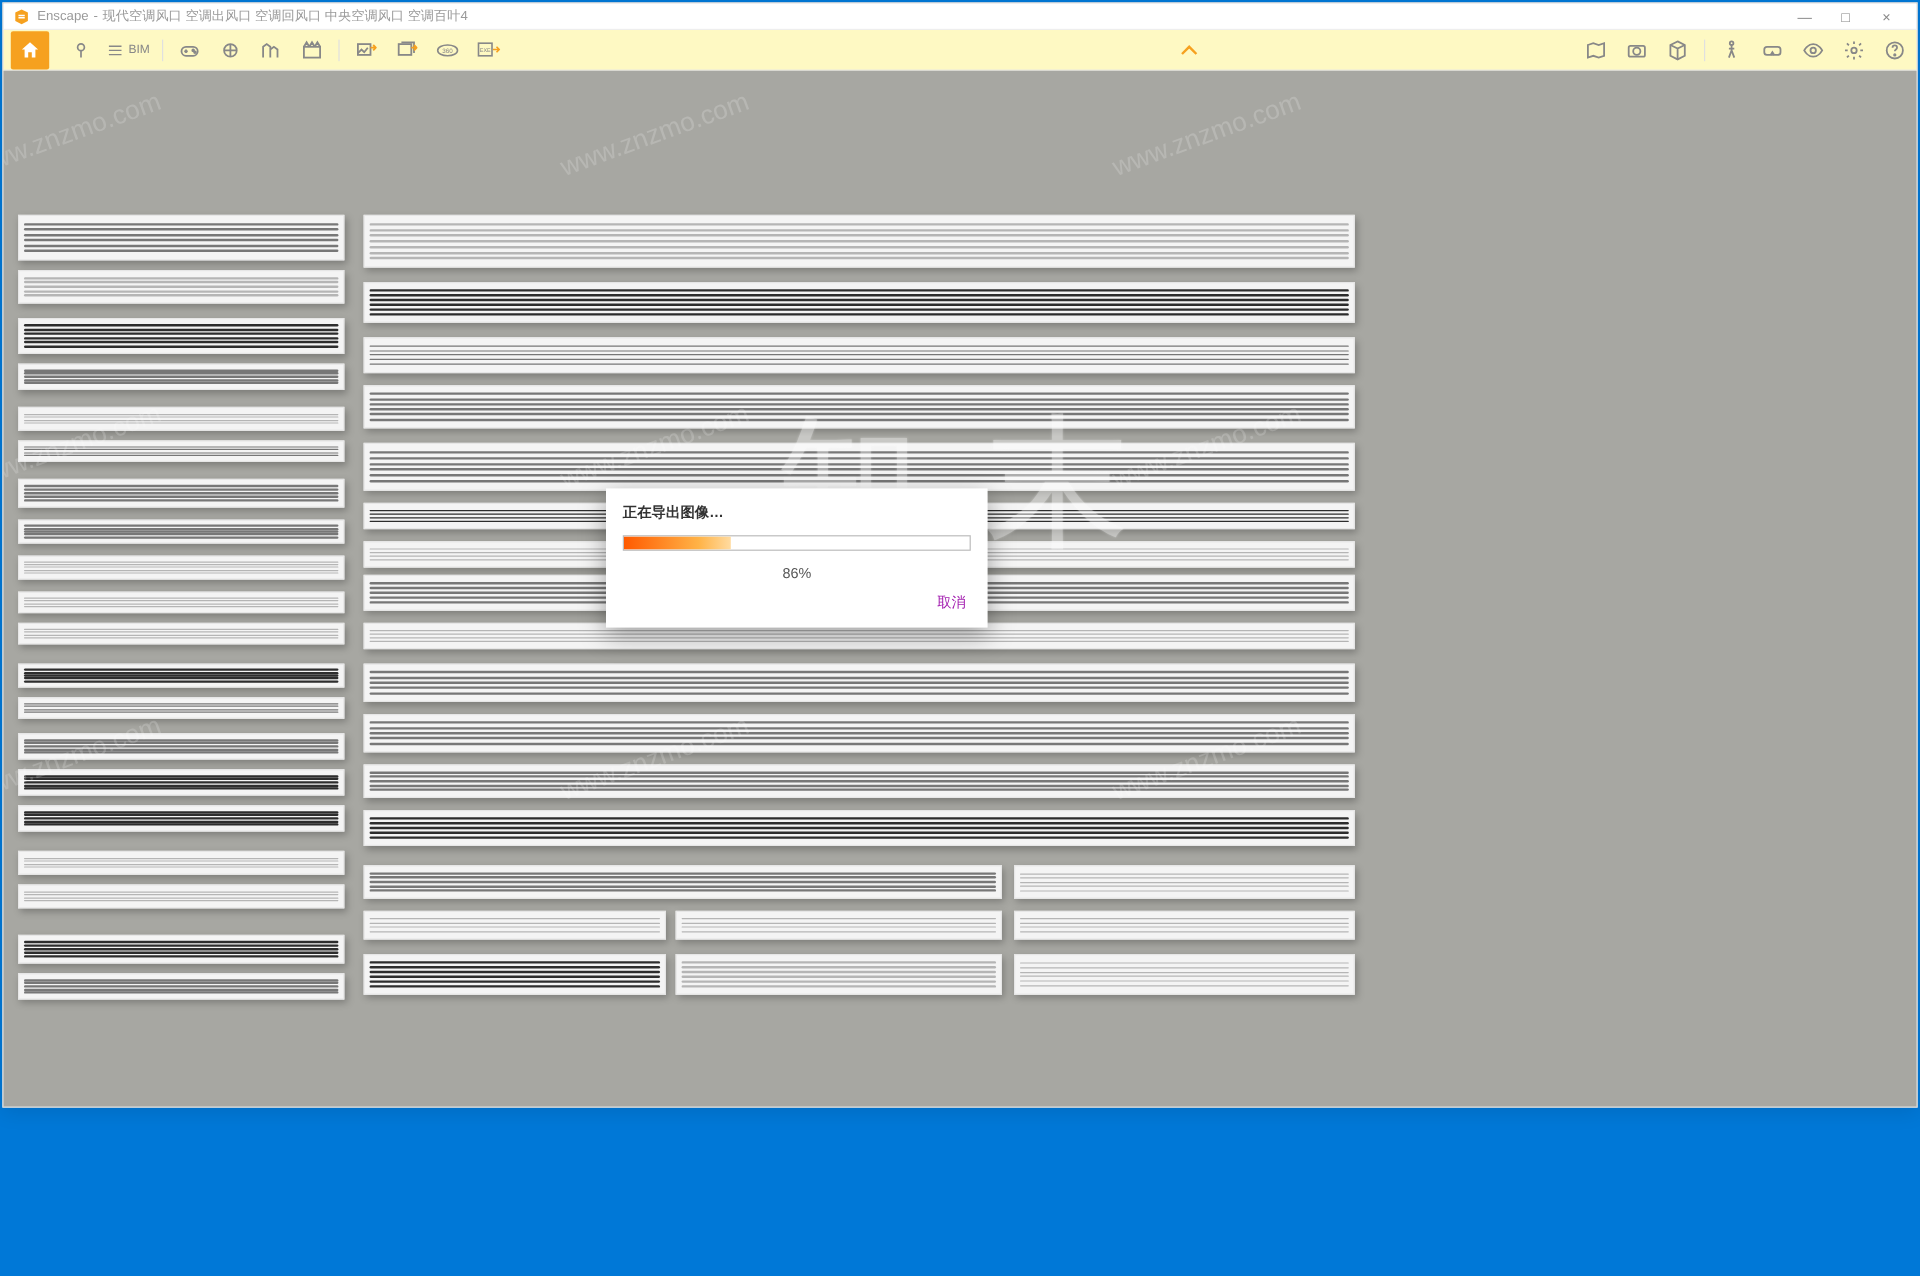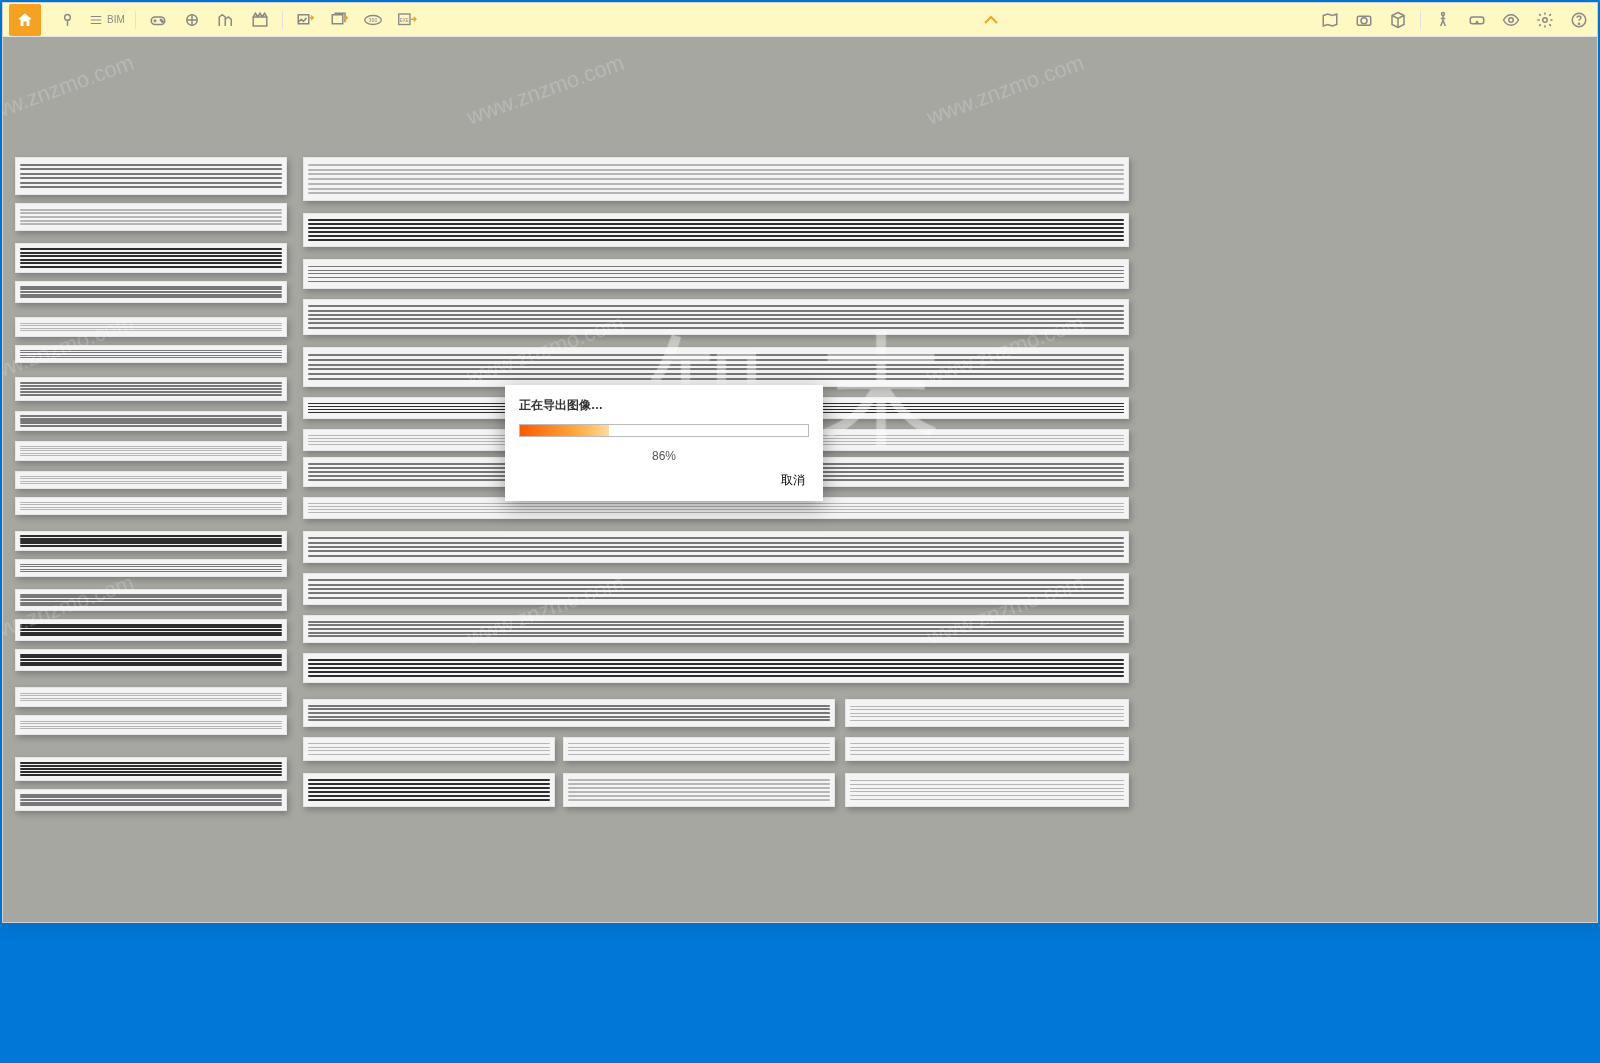--- a/index.html
+++ b/index.html
@@ -149,21 +149,21 @@
   }
   .dialog .pfill {
     position:absolute;
     left:0; top:0; bottom:0;
     background: linear-gradient(90deg, #ff5a00, #ffb347 70%, #ffdba0);
   }
   .dialog .pct { text-align:center; margin-top:12px; color:#555; }
   .dialog .cancel {
     margin-top:auto;
     align-self:flex-end;
-    color:#000000;
+    color:#a21caf;
     padding:2px 4px;
   }
 
   
   .wm-center {
     position:absolute;
     left:0; right:0; top:40%; transform:translateY(-50%);
     text-align:center;
     pointer-events:none;
   }
@@ -206,20 +206,37 @@
     pointer-events:none;
     white-space:nowrap;
   }
 </style>
 </head>
 <body>
 
 <div class="desktop">
   <div class="window">
 
+    <div class="titlebar">
+      <span class="logo">
+        <svg viewBox="0 0 16 16" width="14" height="14">
+            <path fill="#f6a11f" d="M8 1l6 3v8l-6 3-6-3V4z"></path>
+            <path fill="#fff" d="M5 6h6v1.4H5zM5 8.3h6v1.4H5z"></path>
+          </svg>
+      </span>
+      <span>Enscape</span>
+      <span style="margin:0 4px;">-</span>
+      <span>现代空调风口 空调出风口 空调回风口 中央空调风口 空调百叶4</span>
+
+      <div class="wctrl">
+        <div class="wbtn">—</div>
+        <div class="wbtn">□</div>
+        <div class="wbtn close">×</div>
+      </div>
+    </div>
 
     <div class="toolbar">
       <div class="left">
         <div class="tbtn home">
           <svg width="18" height="18" viewBox="0 0 24 24" fill="currentColor">
               <path d="M12 3l9 8h-3v9h-4v-6h-4v6H6v-9H3z"></path>
             </svg>
         </div>
         <div class="tbtn">
           <svg width="17" height="17" viewBox="0 0 24 24" fill="none" stroke="currentColor" stroke-width="2">

